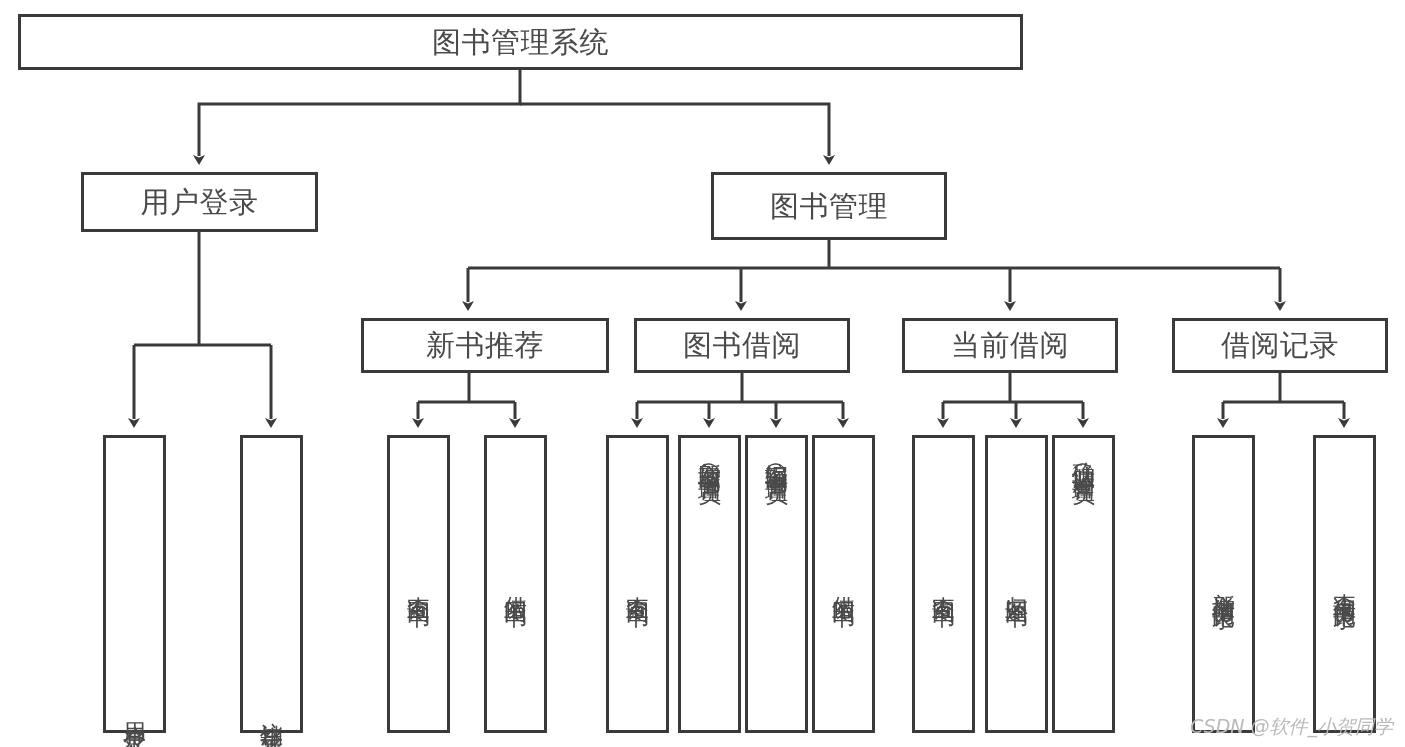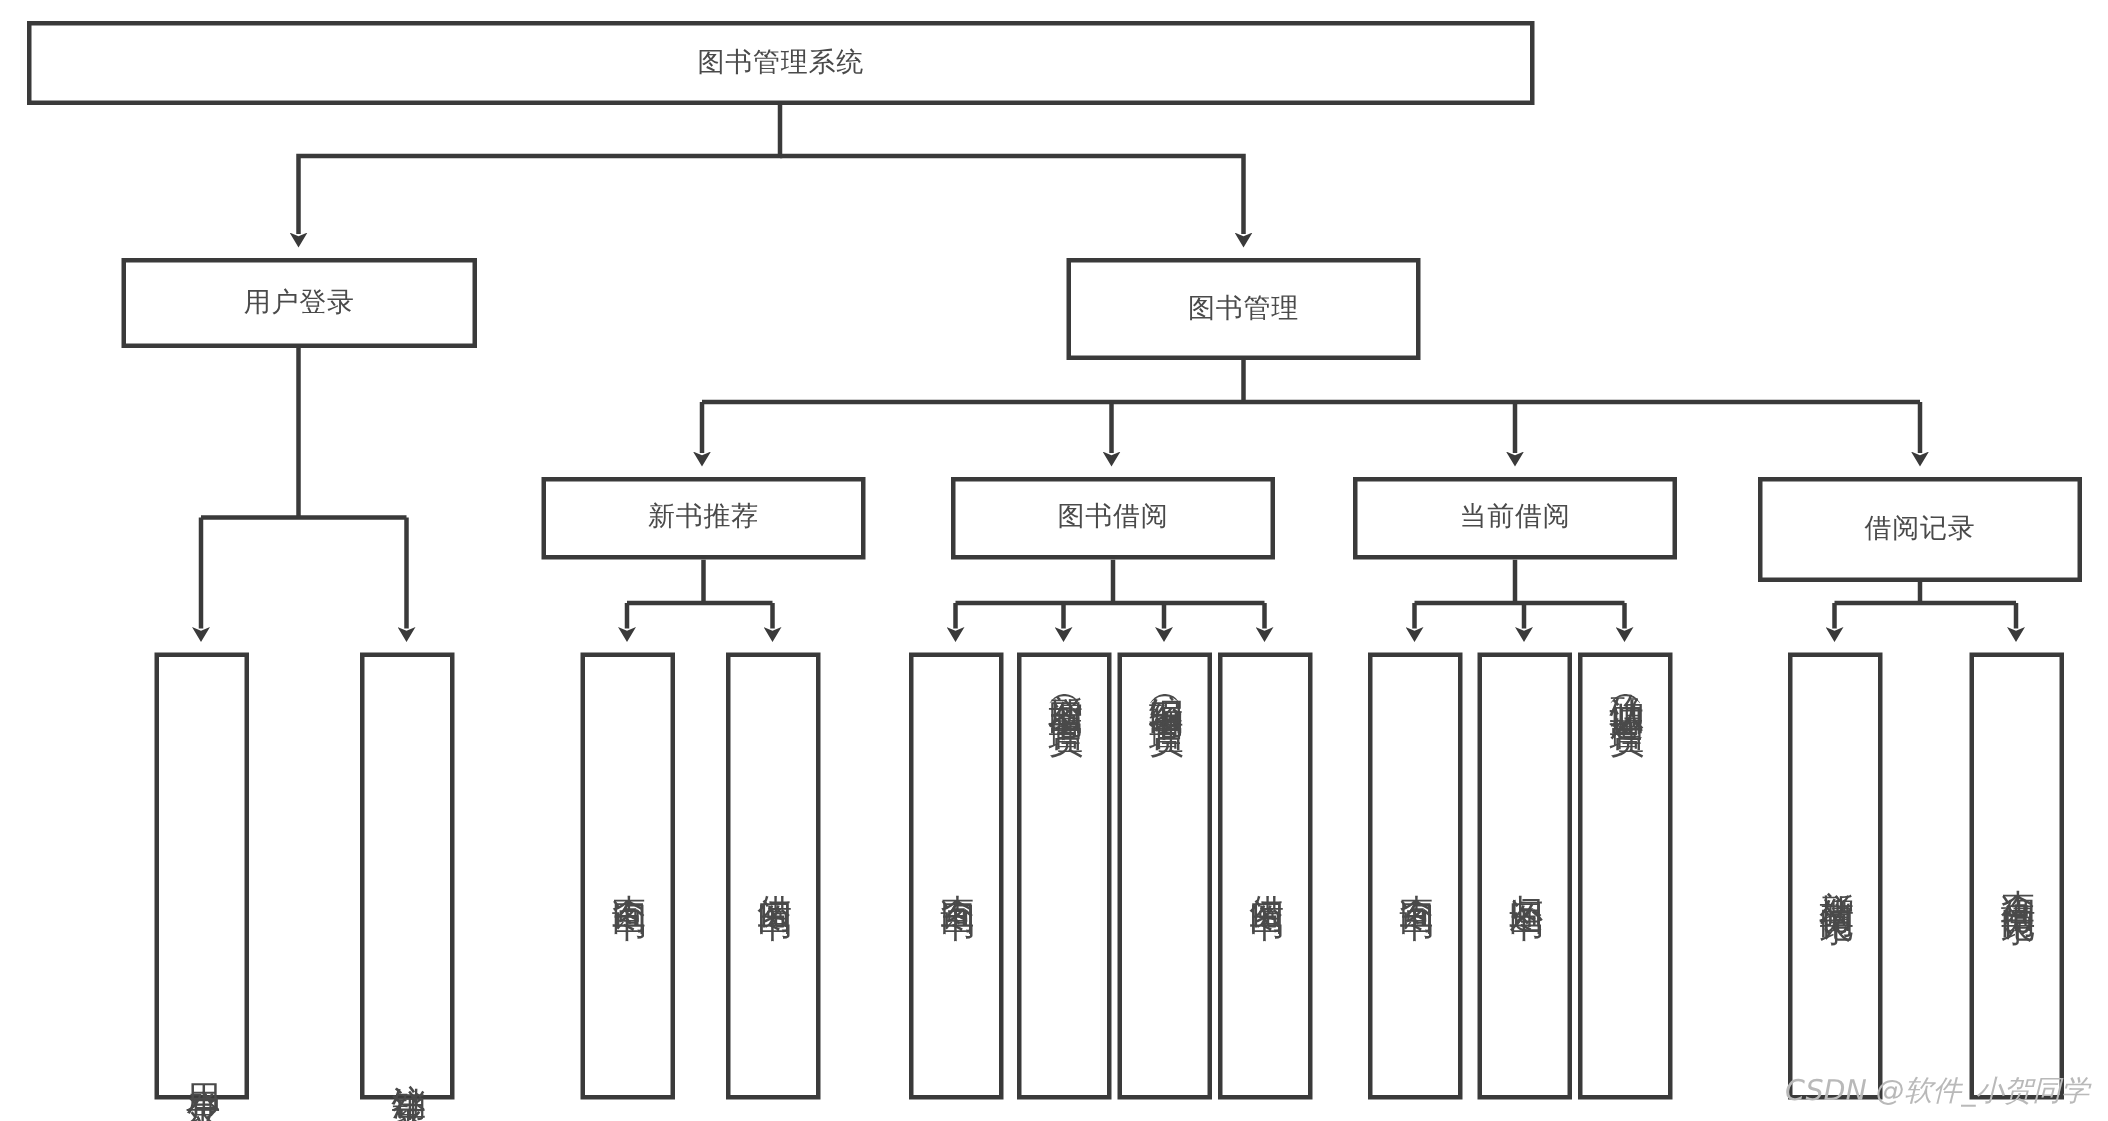--- a/index.html
+++ b/index.html
@@ -25,21 +25,21 @@
     position: absolute;
     box-sizing: border-box;
     border: 3px solid #3a3a3a;
     background: #ffffff;
     display: flex;
     align-items: center;
     justify-content: center;
   }
   .node-label {
     color: #4a4a4a;
-    font-size: 18px;
+    font-size: 29px;
     line-height: 1.12;
     letter-spacing: 0.5px;
     white-space: pre;
     text-align: center;
   }
   
   .node-box.vertical {
     align-items: center;
     justify-content: center;
   }
@@ -136,30 +136,30 @@
     <span class="node-label">图书管理系统</span>
   </div>
 
   <div class="node-box" style="left:81px; top:172px; width:237px; height:60px;">
     <span class="node-label">用户登录</span>
   </div>
   <div class="node-box" style="left:711px; top:172px; width:236px; height:68px;">
     <span class="node-label">图书管理</span>
   </div>
 
-  <div class="node-box" style="left:361px; top:318px; width:216px; height:55px;">
+  <div class="node-box" style="left:361px; top:318px; width:248px; height:55px;">
     <span class="node-label">新书推荐</span>
   </div>
   <div class="node-box" style="left:634px; top:318px; width:216px; height:55px;">
     <span class="node-label">图书借阅</span>
   </div>
   <div class="node-box" style="left:902px; top:318px; width:216px; height:55px;">
     <span class="node-label">当前借阅</span>
   </div>
-  <div class="node-box" style="left:1172px; top:318px; width:216px; height:70px;">
+  <div class="node-box" style="left:1172px; top:318px; width:216px; height:55px;">
     <span class="node-label">借阅记录</span>
   </div>
 
   <div class="node-box vertical bottom-align" style="left:103px; top:435px; width:63px; height:298px;">
     <span class="node-label">用户登录</span>
   </div>
   <div class="node-box vertical bottom-align" style="left:240px; top:435px; width:63px; height:298px;">
     <span class="node-label">注销登录</span>
   </div>
 

